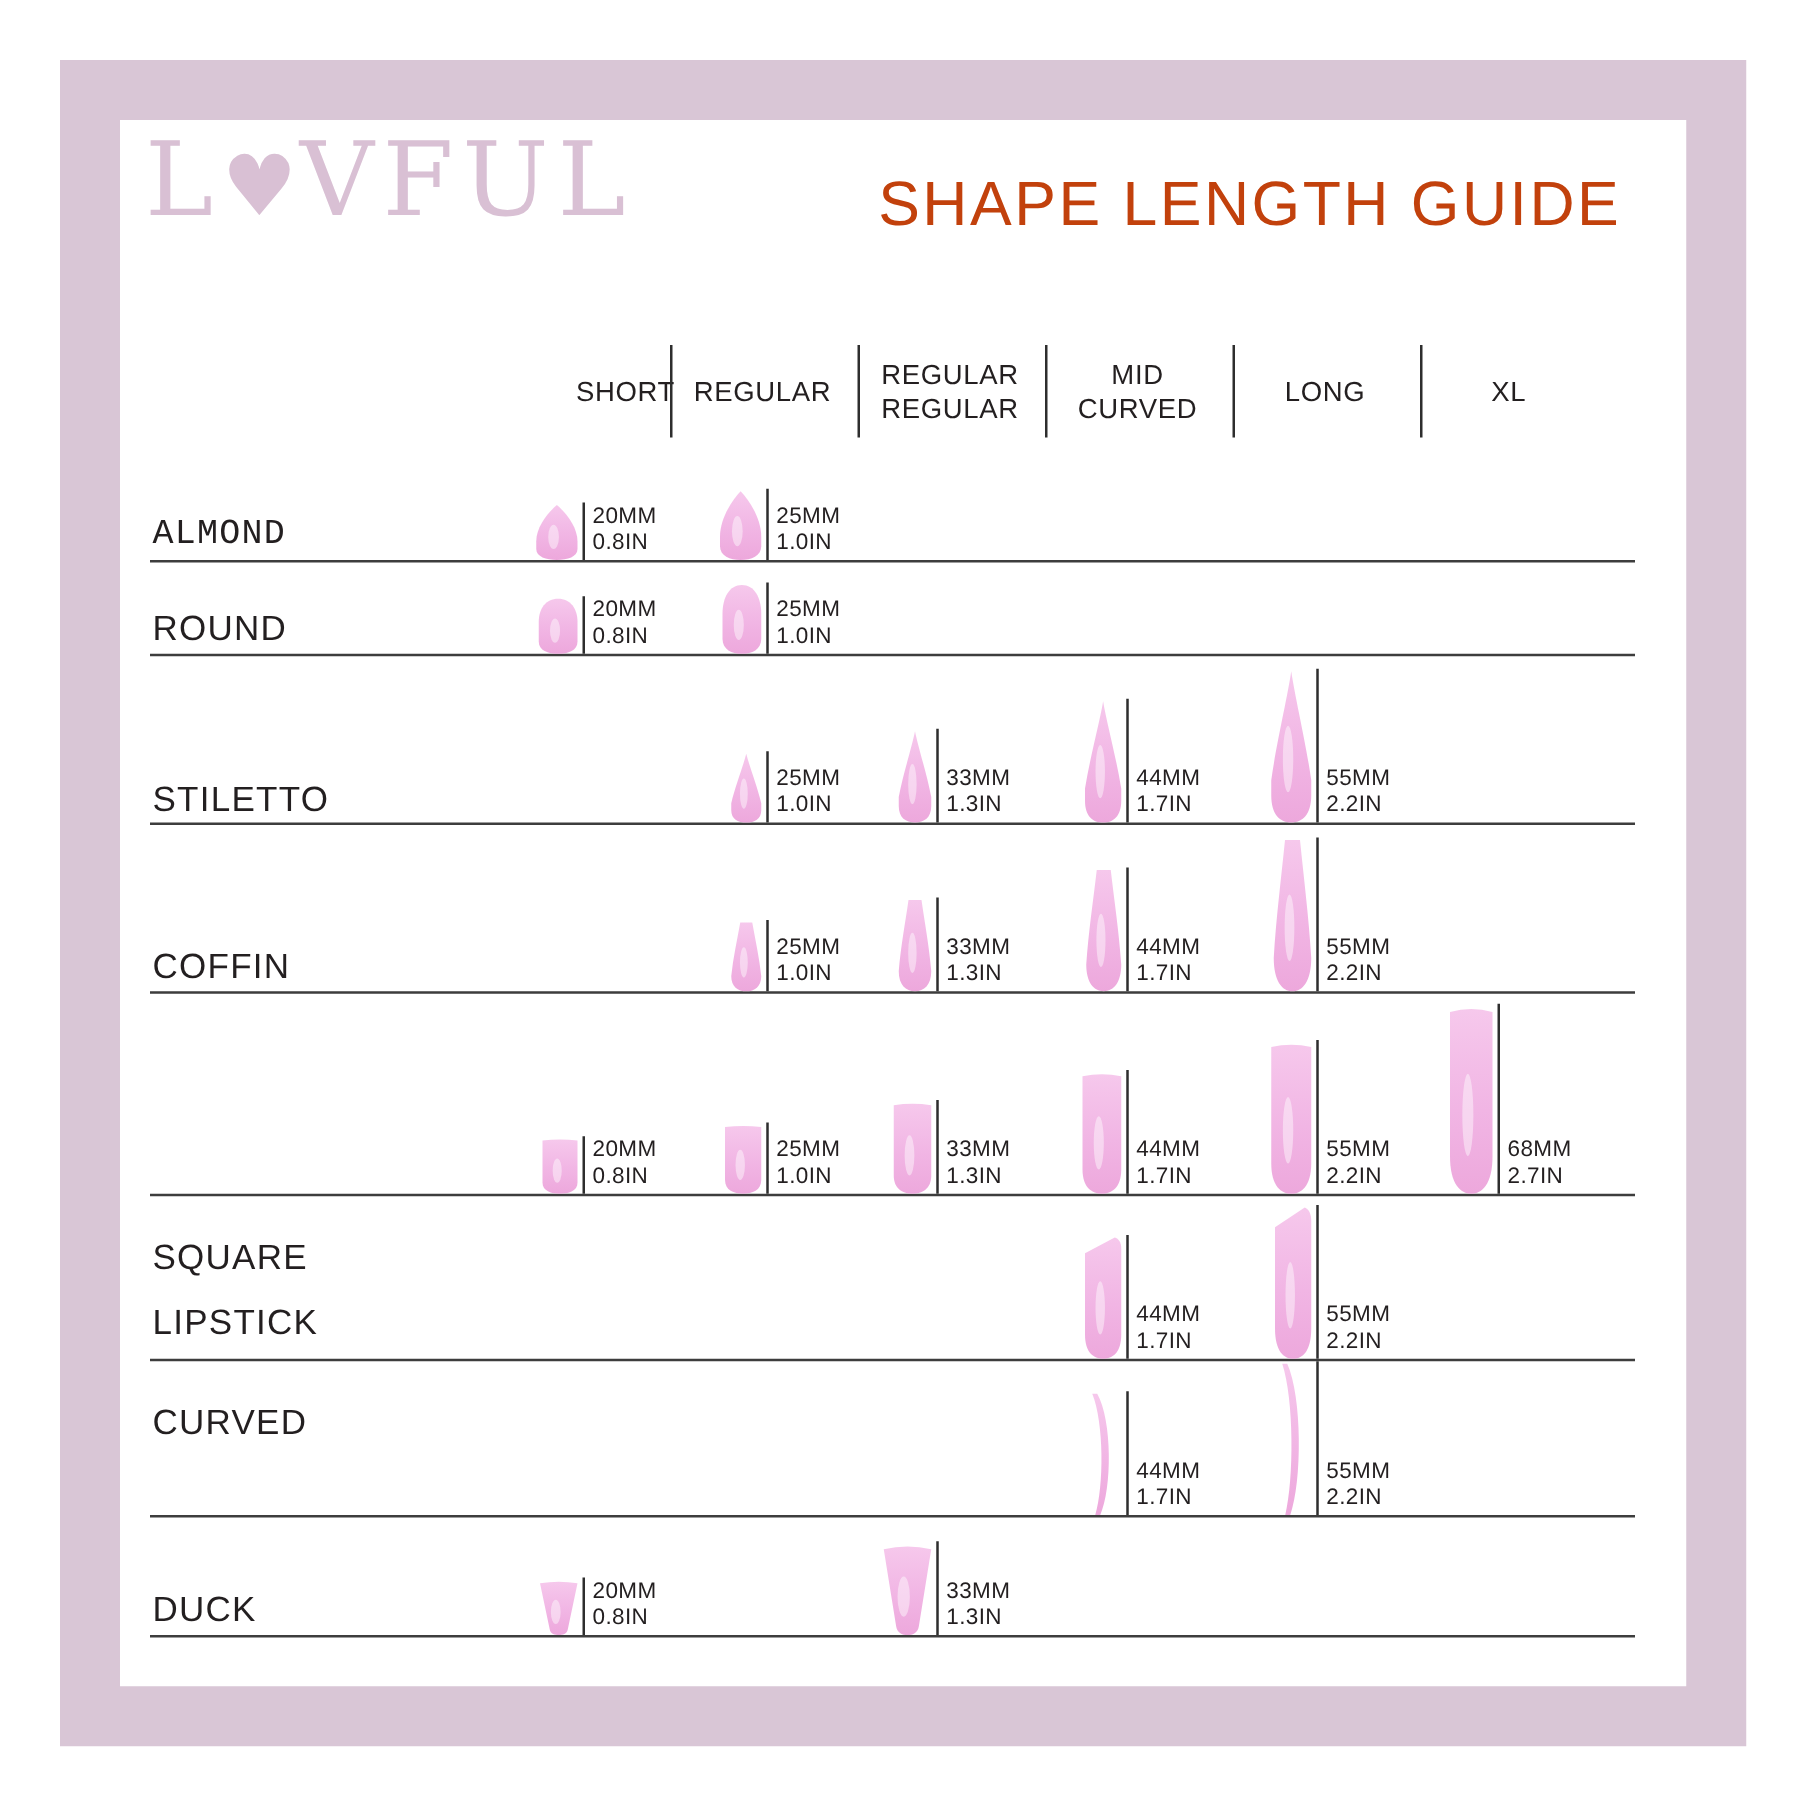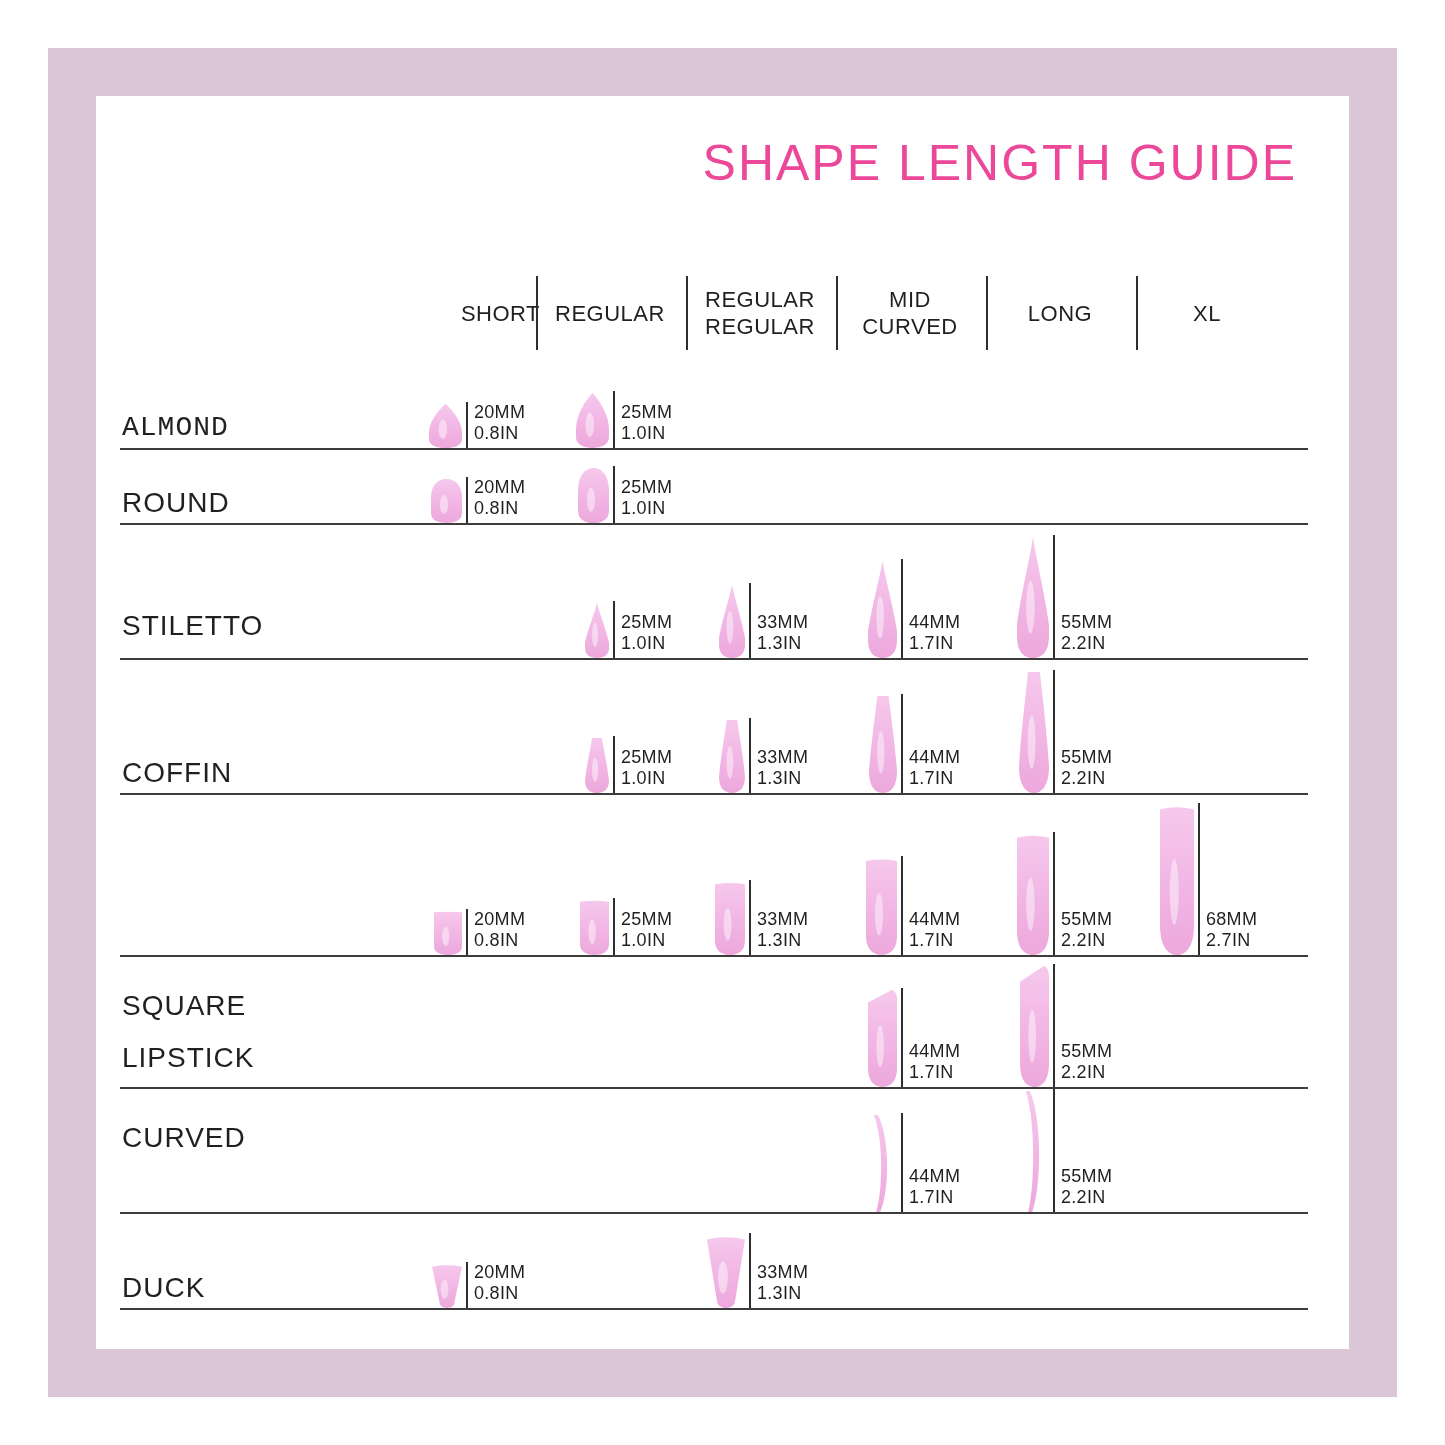--- a/index.html
+++ b/index.html
@@ -7,37 +7,38 @@
   }
   html,body{margin:0;padding:0;}
   body{width:1445px;height:1445px;background:#ffffff;font-family:"Liberation Sans",sans-serif;color:var(--ink);}
   .page{position:relative;width:1445px;height:1445px;overflow:hidden;background:#ffffff;}
   .frame{position:absolute;left:48px;top:48px;width:1349px;height:1349px;box-sizing:border-box;
          border:48px solid var(--frame);pointer-events:none;}
   .logo{position:absolute;left:116px;top:100px;font-family:"DejaVu Serif",serif;
         font-size:82px;line-height:1.1;color:var(--logo);letter-spacing:7px;white-space:nowrap;}
   .logo .heart{font-size:0.82em;letter-spacing:2px;}
   .title{position:absolute;top:134px;right:148px;margin:0;font-size:50px;font-weight:400;
-         letter-spacing:2px;color:#ec4899;white-space:nowrap;}
+         letter-spacing:2px;color:#c2410c;white-space:nowrap;}
   .header{position:absolute;top:277px;height:72px;width:156px;display:flex;flex-direction:column;
           justify-content:center;text-align:center;font-size:22px;line-height:27px;letter-spacing:0.5px;color:var(--ink);}
   .divider{position:absolute;top:276px;width:2px;height:74px;background:var(--mark);}
   .row-label{position:absolute;left:122px;font-size:28px;line-height:28px;letter-spacing:1px;color:var(--ink);white-space:nowrap;}
   .row-rule{position:absolute;left:120px;width:1188px;height:2px;background:var(--rule);}
   .vline{position:absolute;width:2px;background:var(--mark);}
   .meas{position:absolute;font-size:18px;line-height:21px;letter-spacing:0.3px;color:var(--ink);white-space:nowrap;}
   .meas span{display:block;}
   .nail{position:absolute;overflow:visible;}
 </style>
 </head>
 <body>
 
 <div class="page">
   <div class="frame"></div>
 
+  <div class="logo"><span>L</span><span class="heart">♥</span><span>VFUL</span></div>
 
   <h1 class="title">SHAPE LENGTH GUIDE</h1>
 
   <div id="headers">
       <div class="header" style="left: 384px; align-items: flex-end;">
         <div>SHORT</div>
       </div>
       <div class="header" style="left: 532px;">
         <div>REGULAR</div>
       </div>
@@ -107,21 +108,21 @@
     L 31 42.9 C 31 51.699999999999996 23.56 55 15.5 55
     C 7.4399999999999995 55 0 51.699999999999996 0 42.9 L 0 23.099999999999998
     C 0 9.9 5.58 0 15.5 0 Z" fill="url(#nailGrad)"></path>
         <ellipse cx="13.02" cy="31.9" rx="4.03" ry="12.1" fill="#ffffff" opacity="0.45"></ellipse>
       </svg>
       <div class="vline" style="left: 613px; top: 466px; height: 57px;"></div>
       <div class="meas" style="left: 621px; top: 477px;">
         <span>25MM</span>
         <span>1.0IN</span>
       </div>
-      <div class="row-label" style="top: 612px;">STILETTO</div>
+      <div class="row-label" style="top: 626px;">STILETTO</div>
       <div class="row-rule" style="top: 658px;"></div>
       <svg class="nail" width="24" height="55" style="left: 585px; top: 603px;">
         <path d="M 12 0 C 14.399999999999999 9.9 20.64 25.3 24 39.6
     L 24 45.099999999999994 C 24 52.25 18.72 55 12 55
     C 5.28 55 0 52.25 0 45.099999999999994 L 0 39.6
     C 3.3600000000000003 25.3 9.600000000000001 9.9 12 0 Z" fill="url(#nailGrad)"></path>
         <ellipse cx="10.08" cy="31.9" rx="3.12" ry="12.1" fill="#ffffff" opacity="0.45"></ellipse>
       </svg>
       <div class="vline" style="left: 613px; top: 601px; height: 57px;"></div>
       <div class="meas" style="left: 621px; top: 612px;">

